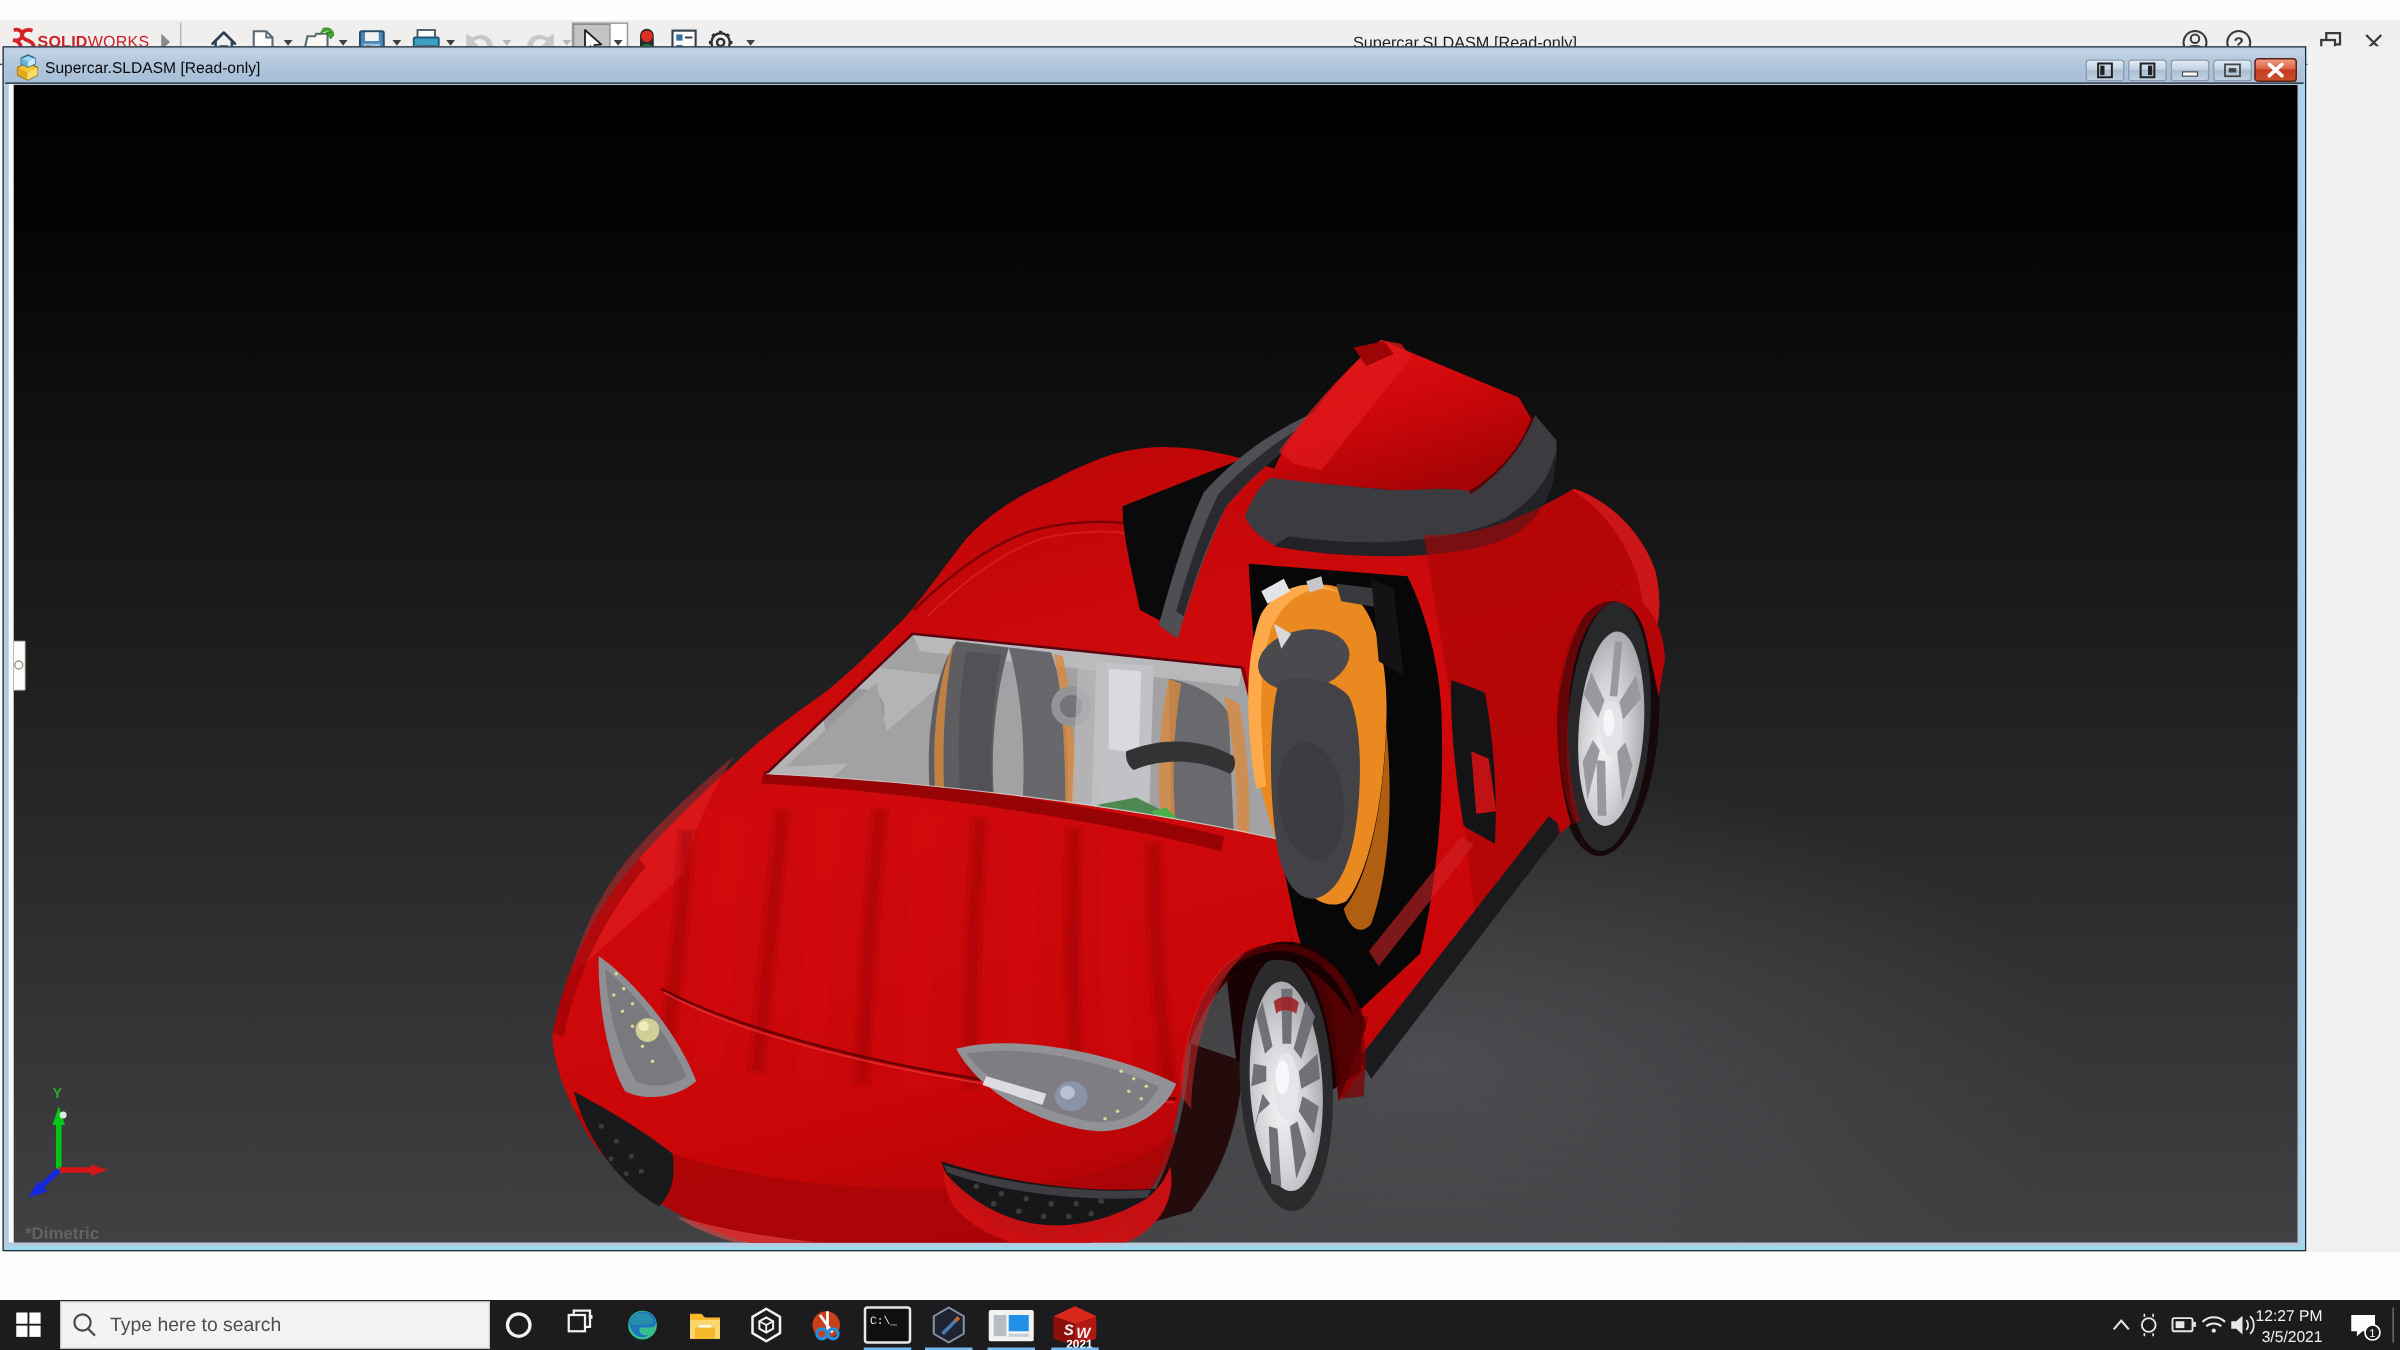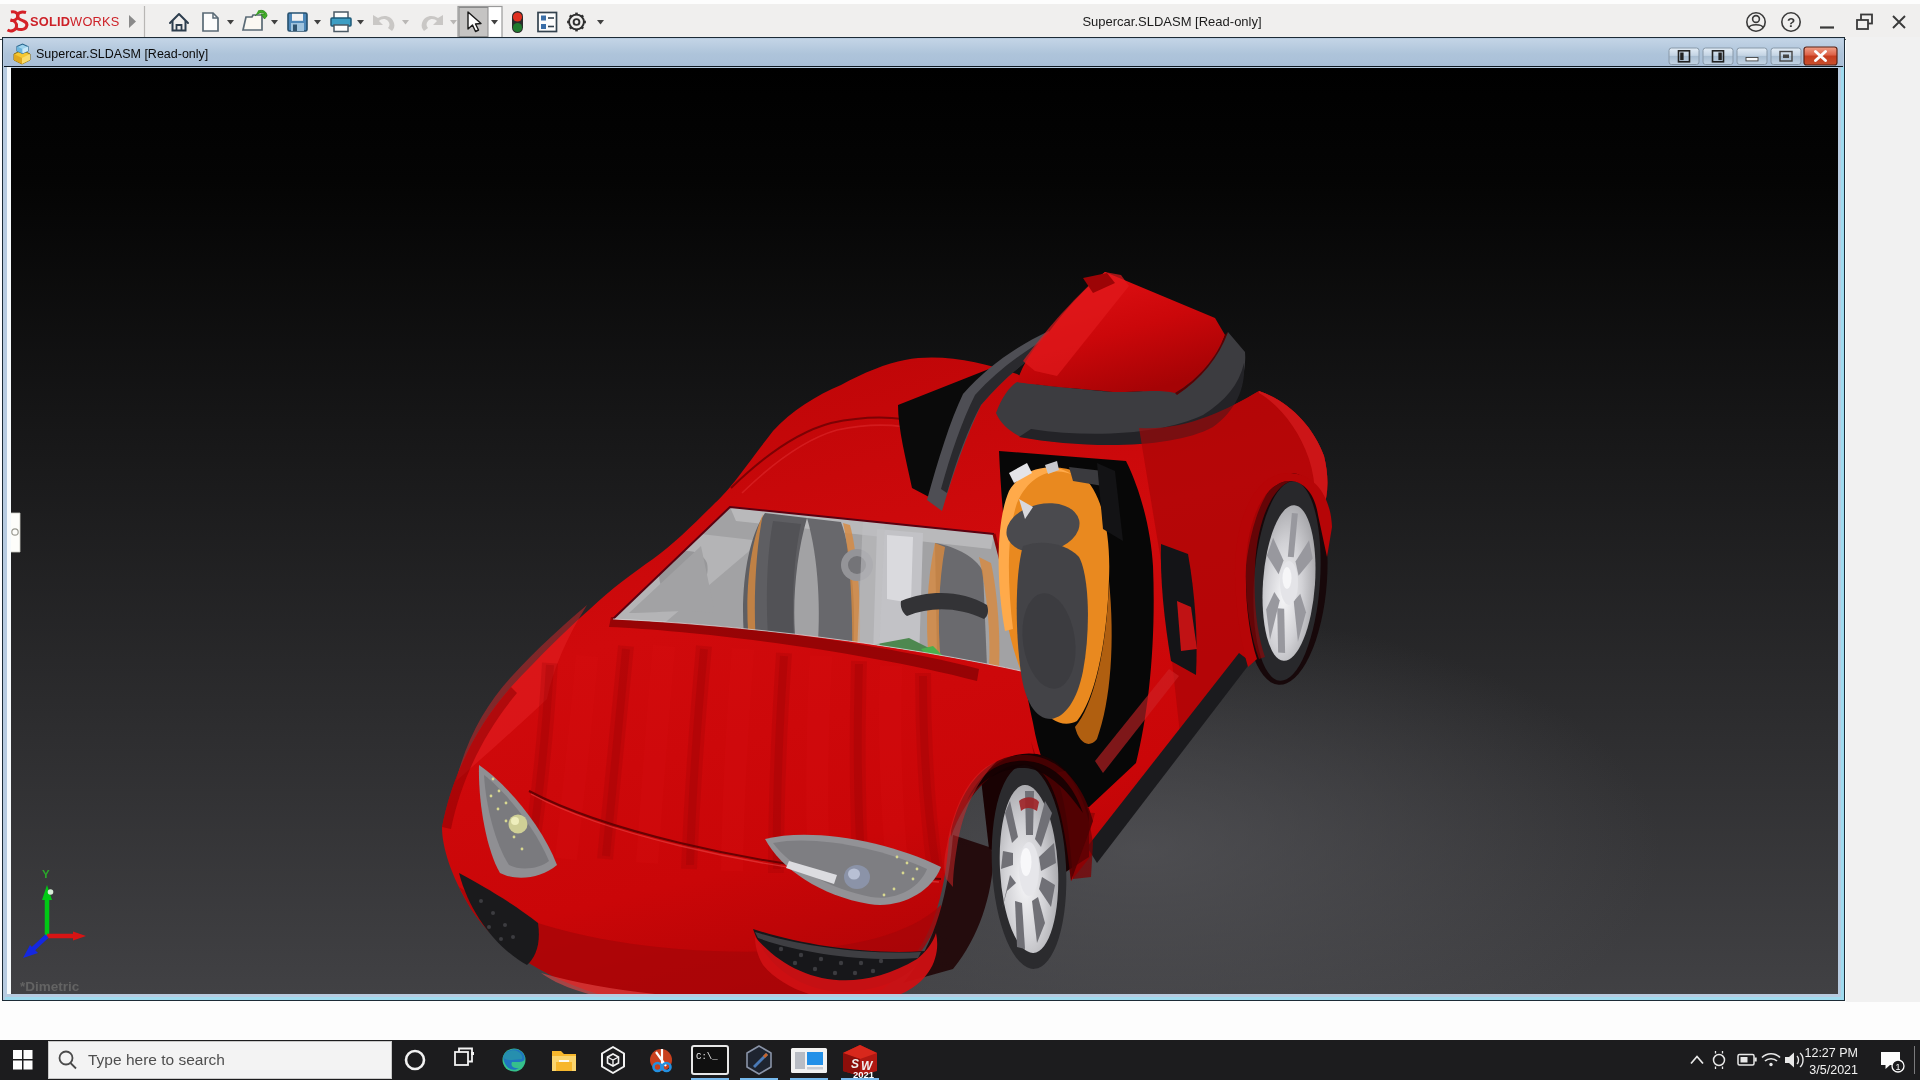--- a/index.html
+++ b/index.html
@@ -1,19 +1,19 @@
 <!DOCTYPE html>
 <html><head>
 <meta charset="utf-8">
 <style>
   * { margin:0; padding:0; box-sizing:border-box; }
   html,body { width:1920px; height:1080px; overflow:hidden;
               font-family:"Liberation Sans", sans-serif; background:#fdfdfd; }
   .abs { position:absolute; }
-  #topbar { position:absolute; left:0; top:4px; width:1920px; height:36px;
+  #topbar { position:absolute; left:0; top:16px; width:1920px; height:36px;
             background:#f0efee; border-bottom:1.5px solid #3f4a52; }
   #rightstrip { position:absolute; left:1846px; top:37px; width:74px; height:965px;
             background:#f1f1f1; }
   #docwin { position:absolute; left:2px; top:37px; width:1843px; height:964px;
             background:#b7cbe0; border:1px solid #1c2b36; }
   #doctitle { position:absolute; left:1px; top:1px; right:1px; height:28px;
             background:linear-gradient(#c3d4e6,#aec4da 55%,#a9bfd8);
             border-bottom:1px solid #0d1822; }
   #viewport { position:absolute; left:8px; top:30px; width:1827px; height:926px;
               background:linear-gradient(#000000,#040404 12%,#414144);

